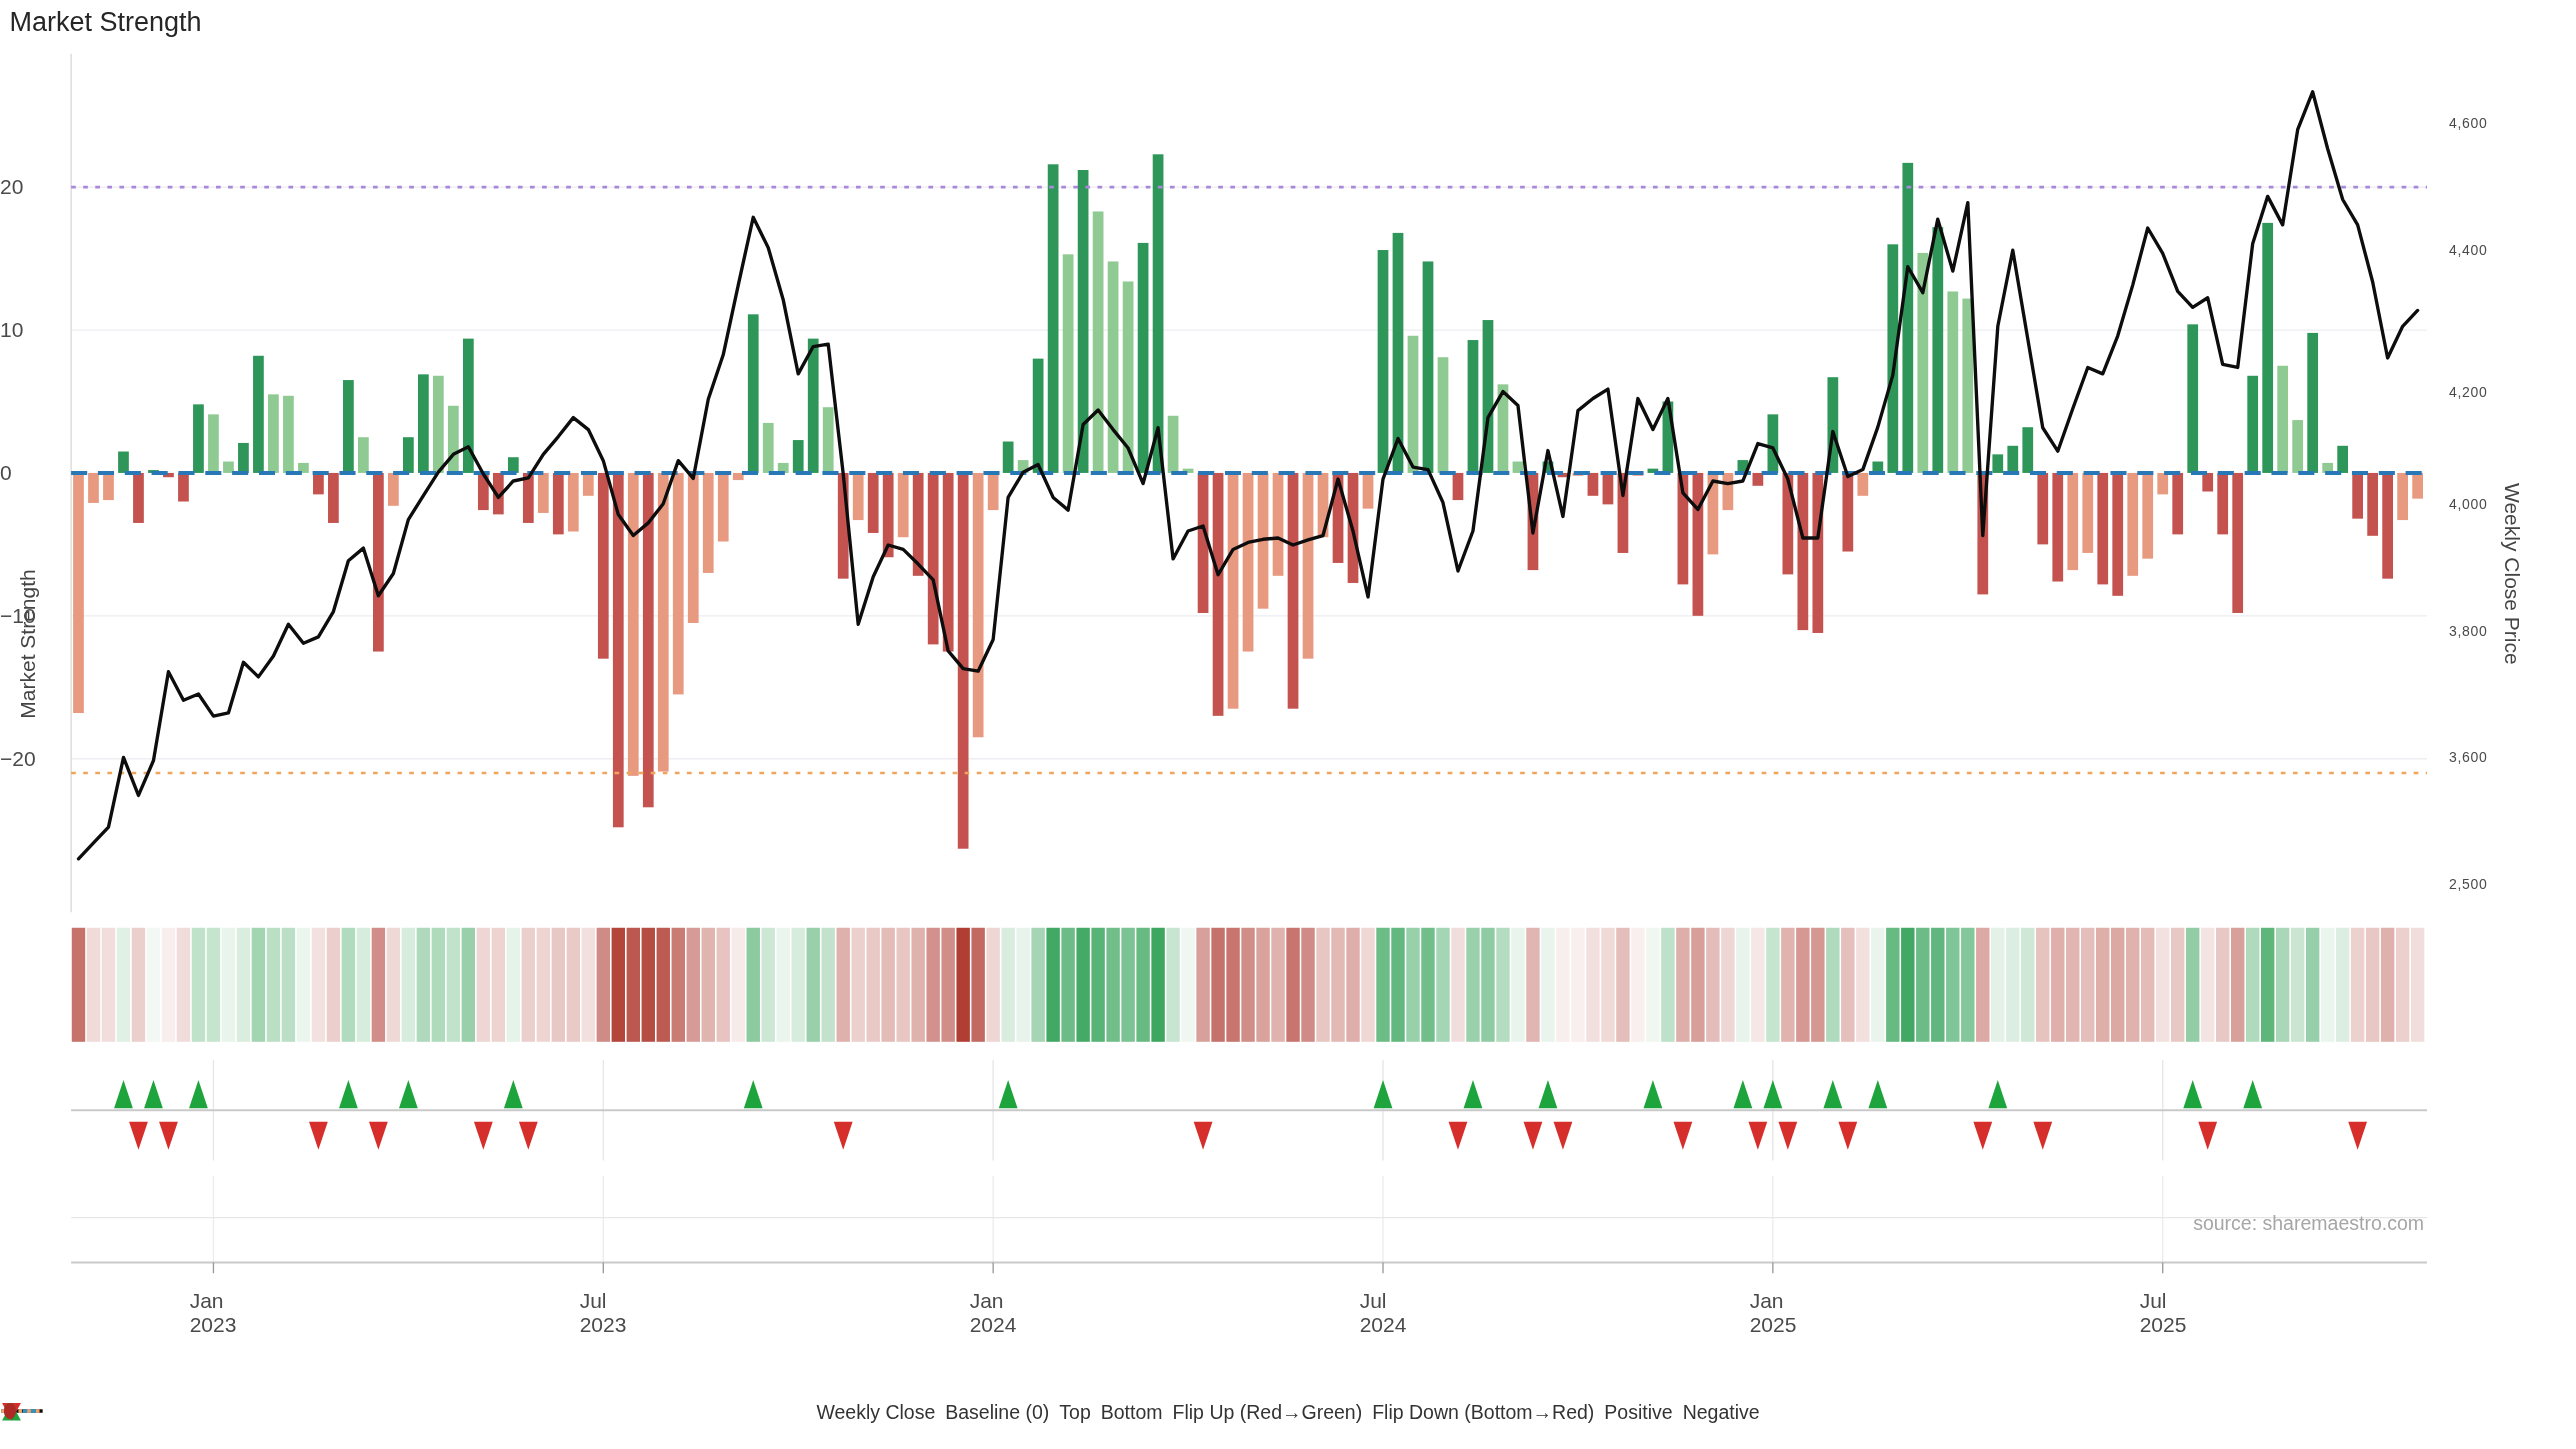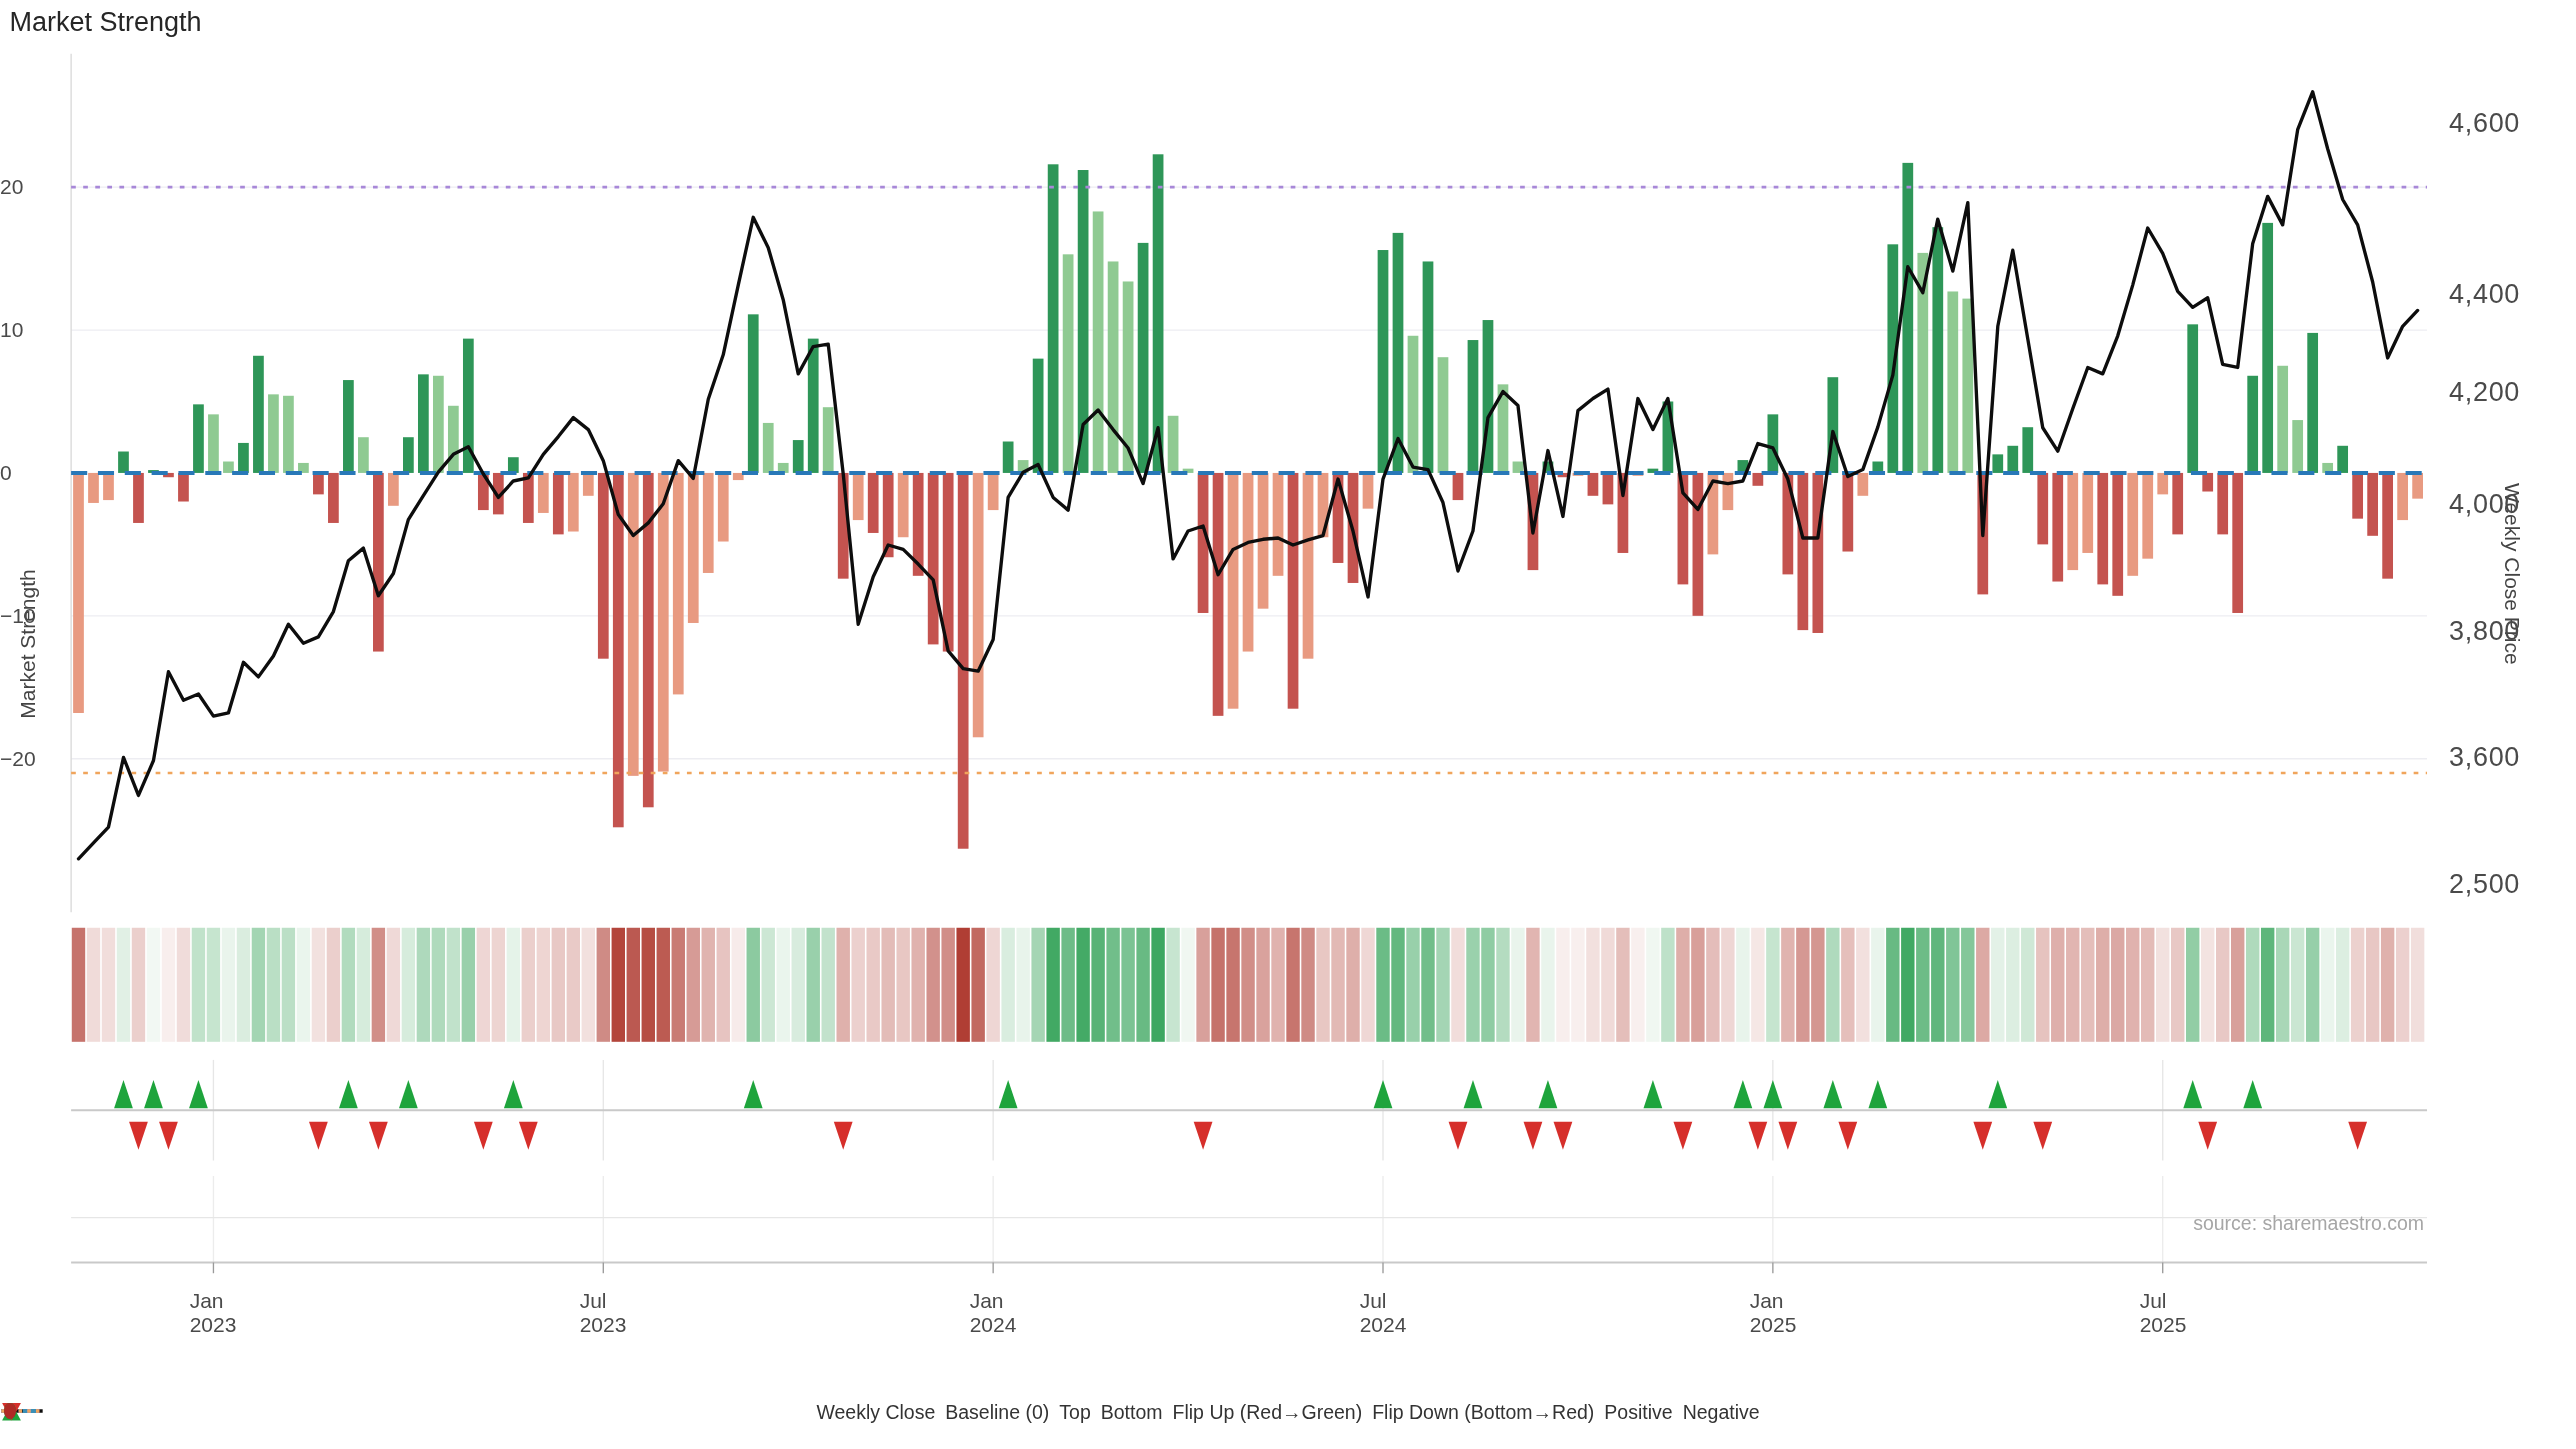--- a/index.html
+++ b/index.html
@@ -4,21 +4,21 @@
 <style>
   html,body{margin:0;padding:0;background:#ffffff;}
   body{width:2576px;height:1449px;position:relative;overflow:hidden;
        font-family:"Liberation Sans","DejaVu Sans",sans-serif;color:#333;}
   .abs{position:absolute;}
   #title{left:9.4px;top:6.7px;font-size:27px;color:#262626;}
   #ylabel-left{left:-158px;top:470px;font-size:21px;color:#444;transform:rotate(-90deg) translateX(-50%);transform-origin:174px 0;}
   .ylabel-right-wrap{left:2524px;top:483px;}
   #ylabel-right{display:block;font-size:21px;color:#444;transform:rotate(90deg);transform-origin:0 0;white-space:nowrap;}
   .ytick-left{left:0;width:58px;text-align:left;font-size:21px;color:#4a4a4a;transform:translateY(-50%);}
-  .ytick-right{left:2449px;font-size:27px;color:#4a4a4a;transform:translateY(-50%);letter-spacing:0.7px;}
+  .ytick-right{left:2449px;font-size:14px;color:#4a4a4a;transform:translateY(-50%);letter-spacing:0.7px;}
   .xtick-label{font-size:21px;color:#4a4a4a;transform:translateX(-50%);top:1289px;}
   #source{right:152px;top:1212px;font-size:19.5px;color:#a6a6a6;}
   #legend{left:0;top:1401px;width:2576px;display:flex;justify-content:center;align-items:flex-start;gap:10px;font-size:19.5px;color:#333;}
   .legend-item{display:flex;align-items:center;gap:8px;white-space:nowrap;}
   svg{position:absolute;left:0;top:0;}
 </style>
 </head>
 <body>
 
 <svg id="chart-svg" width="2576" height="1449" viewBox="0 0 3840 2160">
@@ -414,21 +414,21 @@
 <div class="abs" id="source">source: sharemaestro.com</div>
 <div class="abs" id="yticks-left">
     <span class="abs ytick-left" style="top: 187px;">20</span>
     <span class="abs ytick-left" style="top: 330px;">10</span>
     <span class="abs ytick-left" style="top: 473px;">0</span>
     <span class="abs ytick-left" style="top: 616px;">−10</span>
     <span class="abs ytick-left" style="top: 759px;">−20</span>
   </div>
 <div class="abs" id="yticks-right">
     <span class="abs ytick-right" style="top: 123px;">4,600</span>
-    <span class="abs ytick-right" style="top: 250px; margin-top: 44px;">4,400</span>
+    <span class="abs ytick-right" style="top: 250px;">4,400</span>
     <span class="abs ytick-right" style="top: 392px;">4,200</span>
     <span class="abs ytick-right" style="top: 504px;">4,000</span>
     <span class="abs ytick-right" style="top: 631px;">3,800</span>
     <span class="abs ytick-right" style="top: 757px;">3,600</span>
     <span class="abs ytick-right" style="top: 884px;">2,500</span>
   </div>
 <div class="abs" id="xticks">
     <span class="abs xtick-label" style="left: 213px;">Jan 2023</span>
     <span class="abs xtick-label" style="left: 603px;">Jul 2023</span>
     <span class="abs xtick-label" style="left: 993px;">Jan 2024</span>

